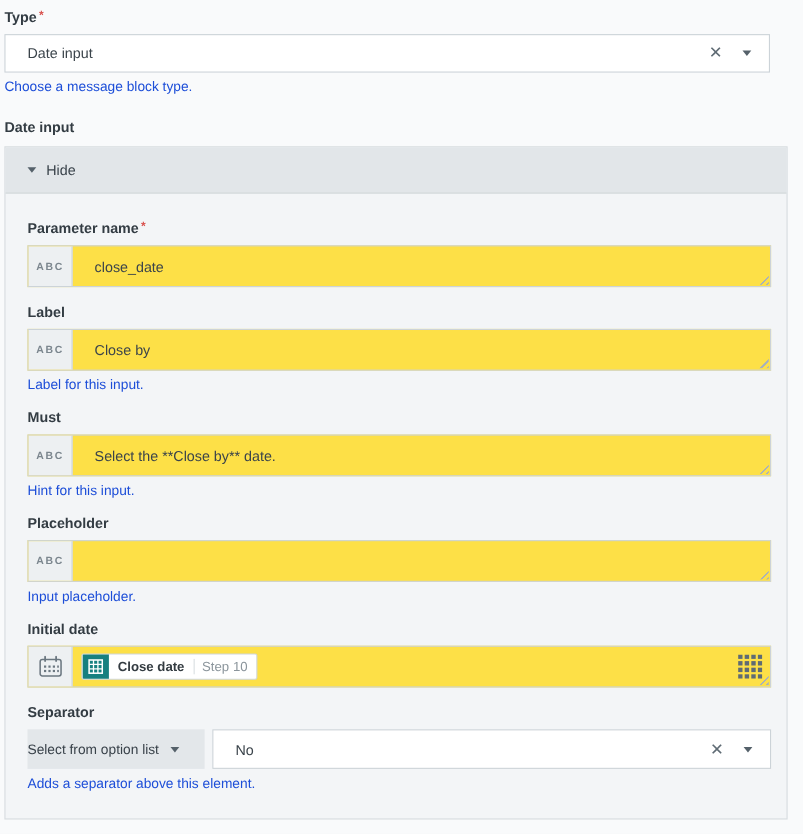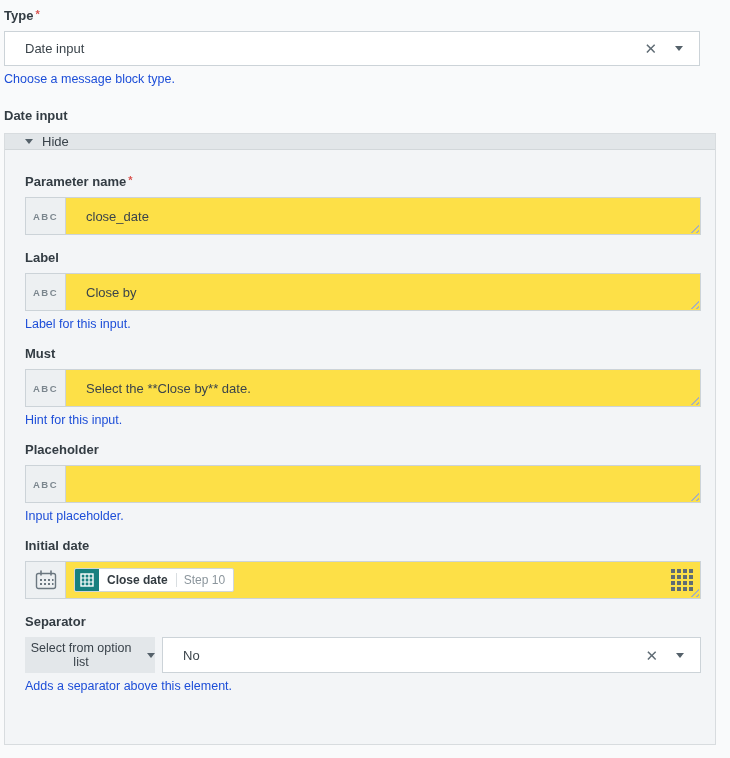--- a/index.html
+++ b/index.html
@@ -60,21 +60,21 @@
   }
 
   
   .panel {
     width: 712px;
     background: #f3f5f7;
     border: 1px solid #d8dcdf;
     min-height: 612px;
   }
   .hide-bar {
-    height: 16px;
+    height: 42px;
     background: #e2e6e9;
     border-bottom: 1px solid #d2d7da;
     display: flex; align-items: center; gap: 9px;
     padding: 0 20px;
     cursor: pointer;
     color: #39424a;
   }
   .panel-body { padding: 24px 16px 16px 20px; }
 
   .field { margin-bottom: 15px; }
@@ -132,24 +132,24 @@
   .pill-step { color: #8b959c; font-size: 12px; padding: 0 8px 0 7px; }
 
   .datatree-toggle {
     position: absolute; right: 7px; top: 7px;
     cursor: pointer; line-height: 0;
   }
 
   
   .separator-row { display: flex; gap: 7px; width: 676px; }
   .mode-btn {
-    width: 130px; height: 36px;
+    width: 161px; height: 36px;
     background: #e3e7ea;
     border: none;
-    display: flex; align-items: center; justify-content: center; gap: 10px;
+    display: flex; align-items: center; gap: 10px;
     font-family: inherit; font-size: 12.5px; color: #39424a;
     cursor: pointer;
     flex: none;
   }
   .separator-select {
     flex: 1; height: 36px;
     background: #fff;
     border: 1px solid #ccd3d8;
     display: flex; align-items: center;
     padding: 0 10px 0 20px;

